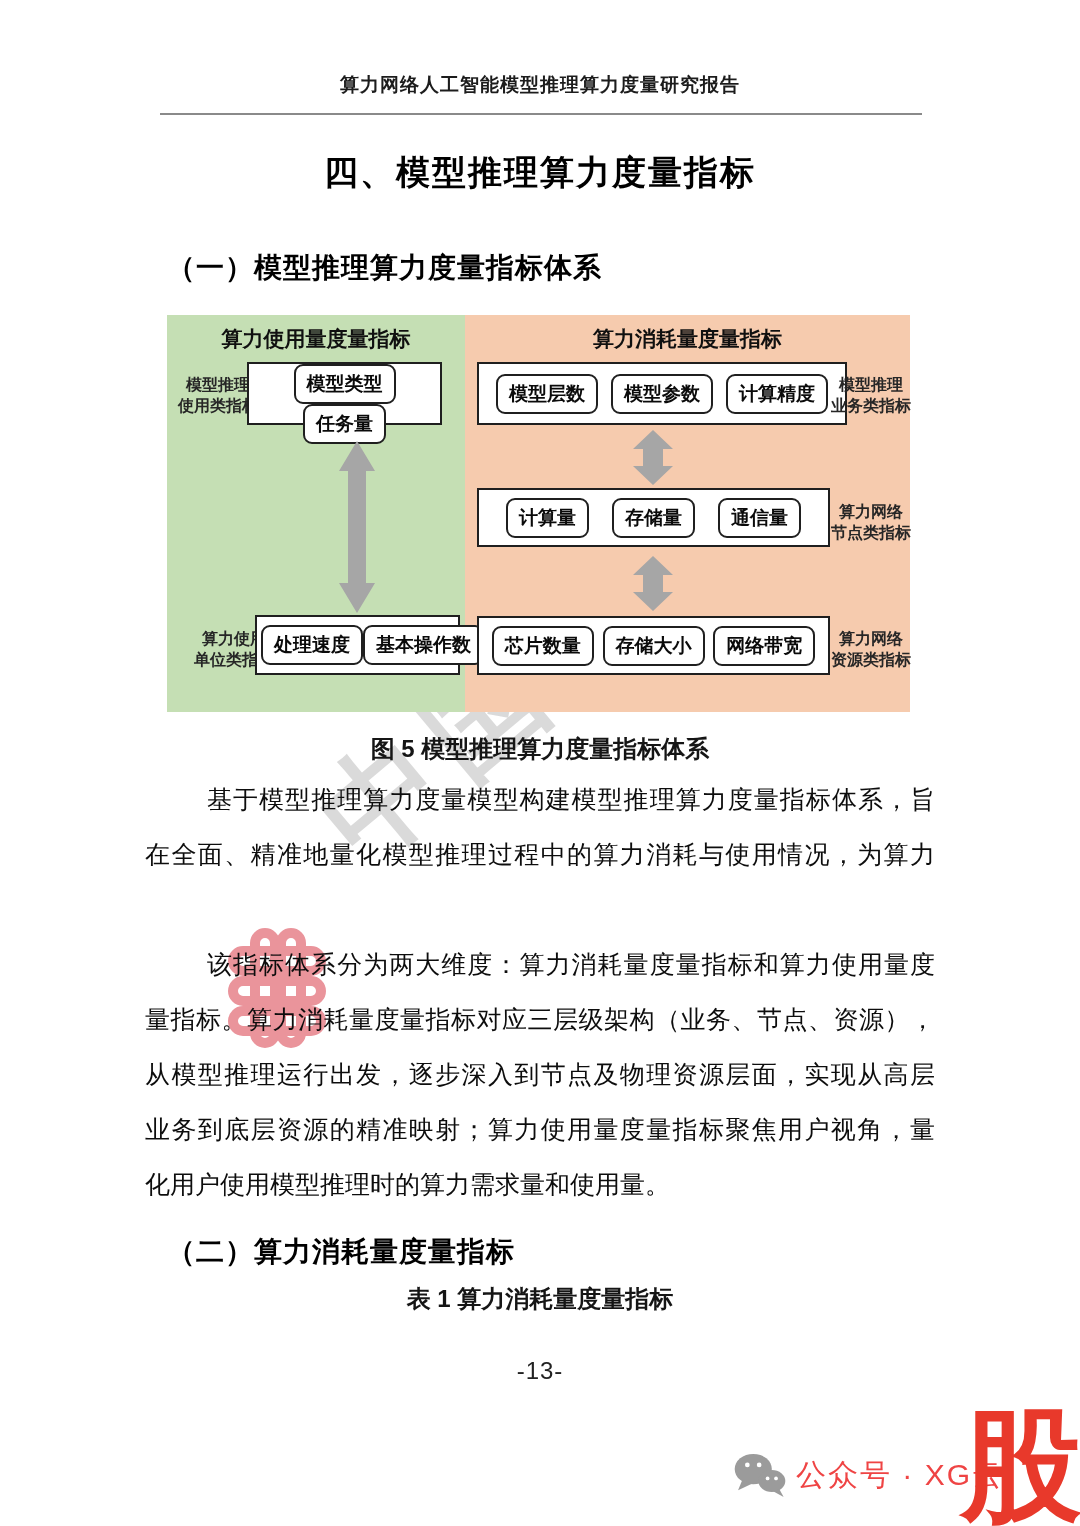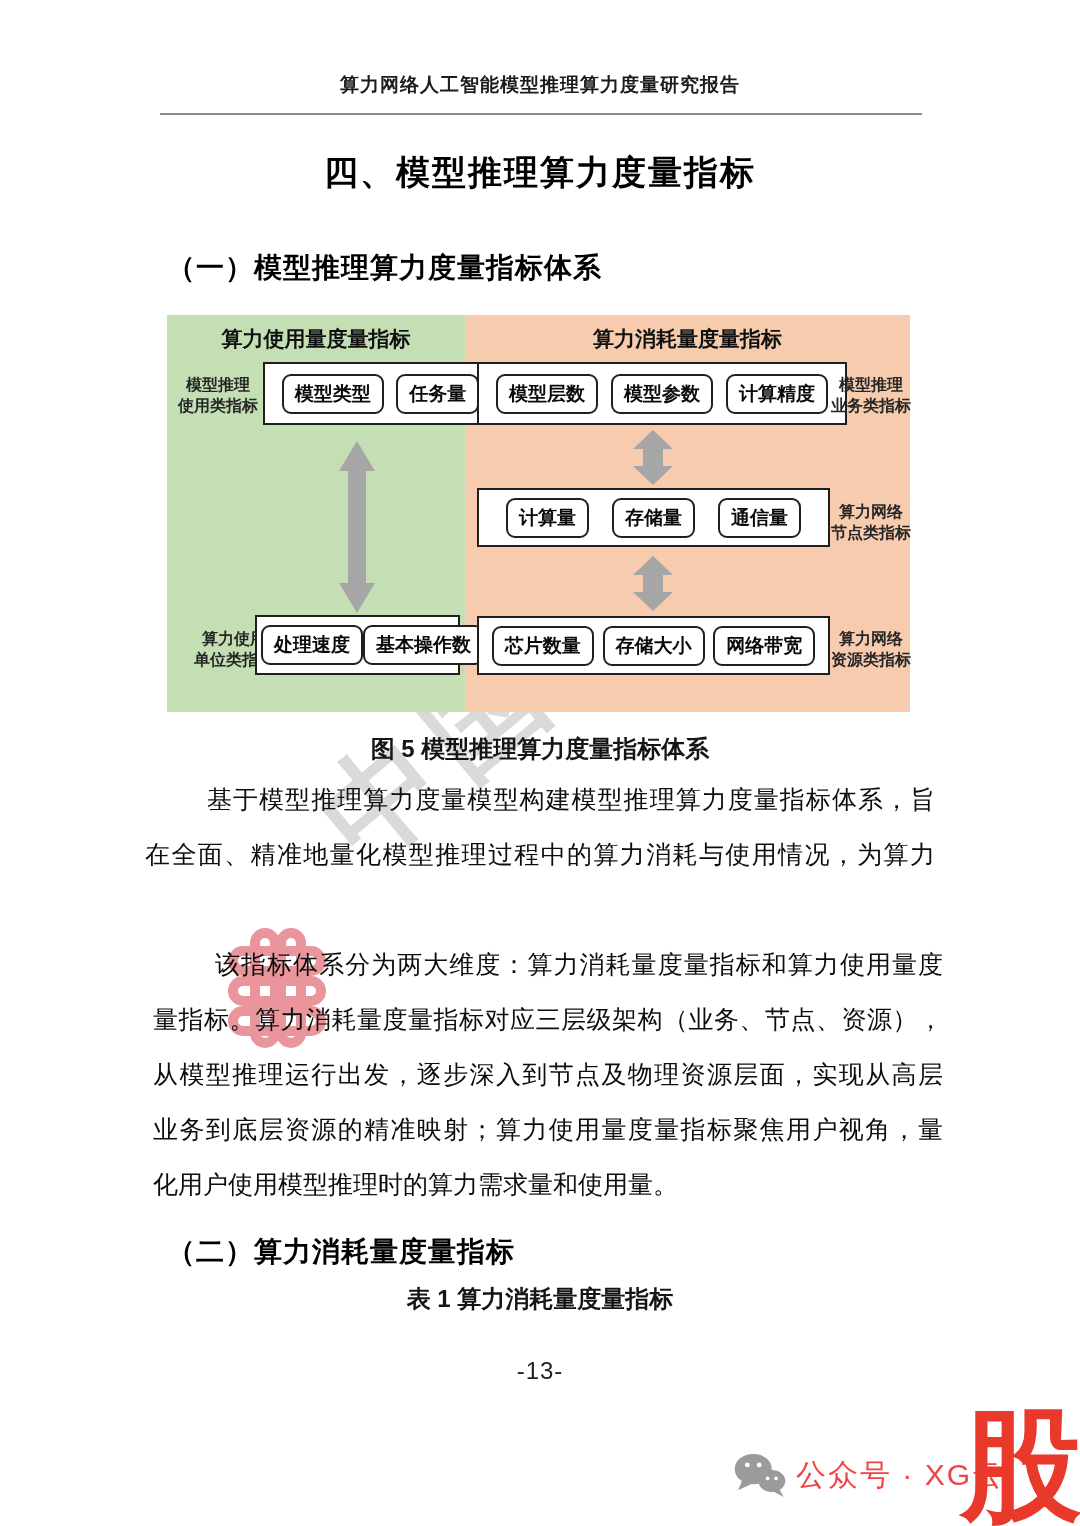--- a/index.html
+++ b/index.html
@@ -23,21 +23,21 @@
   .main-title{position:absolute;top:150px;left:0;width:100%;text-align:center;
     font-size:34px;font-weight:700;color:#000;letter-spacing:2px;}
   .sec-head{position:absolute;left:167px;font-size:28px;font-weight:700;color:#000;letter-spacing:1px;}
   .sec-1{top:249px;} .sec-2{top:1233px;}
   .caption{position:absolute;left:0;width:100%;text-align:center;font-size:24px;font-weight:600;color:#151515;}
   .fig-cap{top:733px;} .tbl-cap{top:1283px;}
   .page-num{position:absolute;top:1357px;left:0;width:100%;text-align:center;
     font-size:24px;font-weight:500;color:#222;letter-spacing:1px;}
   
   .para{position:absolute;left:145px;width:790px;font-size:25px;font-weight:500;color:#0d0d0d;}
-  .p1{top:772px;} .p2{top:937px;margin-left:8px;}
+  .p1{top:772px;} .p2{top:937px;}
   .bodyline{line-height:55px;text-align:justify;text-align-last:justify;}
   .bodyline.first{text-indent:62px;}
   .bodyline.last{text-align-last:left;}
   
   .diagram{position:absolute;left:167px;top:315px;width:743px;height:397px;}
   .panel{position:absolute;top:0;height:397px;}
   .panel-usage{left:0;width:298px;}
   .panel-cons{left:298px;width:445px;}
   .panel-title{position:absolute;top:10px;left:0;width:100%;text-align:center;
     font-size:21px;font-weight:700;color:#101010;}
@@ -88,21 +88,21 @@
 
       <div class="panel panel-cons" style="background:#f6cbae;">
         <div class="panel-title">算力消耗量度量指标</div>
       </div>
 
       <div class="side-label" style="left:8px;top:60px;width:86px;">模型推理
 使用类指标</div>
       <div class="side-label" style="left:8px;top:314px;width:86px;margin-left:16px;">算力使用
 单位类指标</div>
 
-      <div class="outer-box" style="left:96px;top:47px;width:235px;height:63px;">
+      <div class="outer-box" style="left:80px;top:47px;width:195px;height:63px;flex-direction:column;">
         <span class="pill">模型类型</span>
         <span class="pill">任务量</span>
       </div>
 
       <div class="arrow" style="left:172px;top:126px;">
         <svg width="36" height="172" viewBox="0 0 36 172">
           <polygon fill="#a6a6a6" points="18,0 36,30 27,30 27,142 36,142 18,172 0,142 9,142 9,30 0,30"></polygon>
         </svg>
       </div>
 

